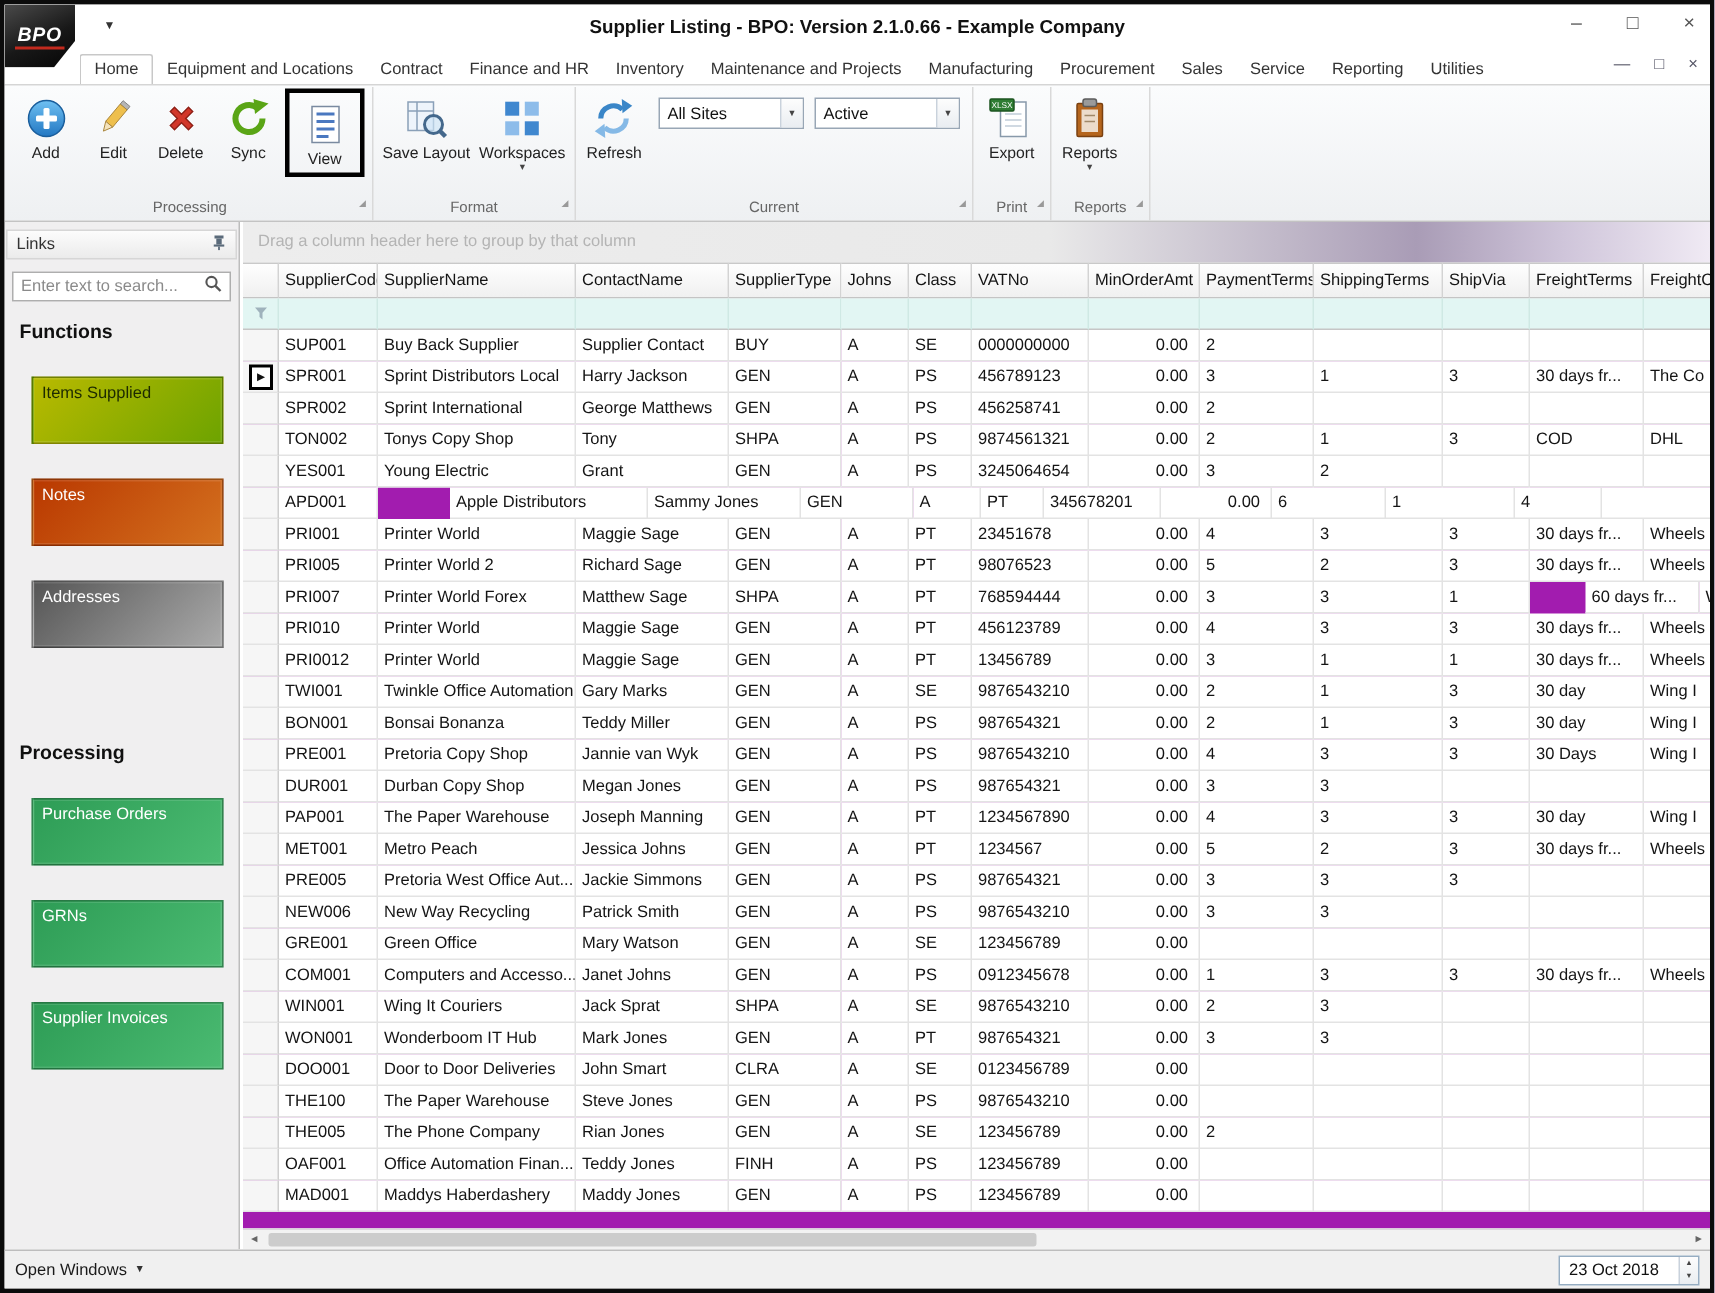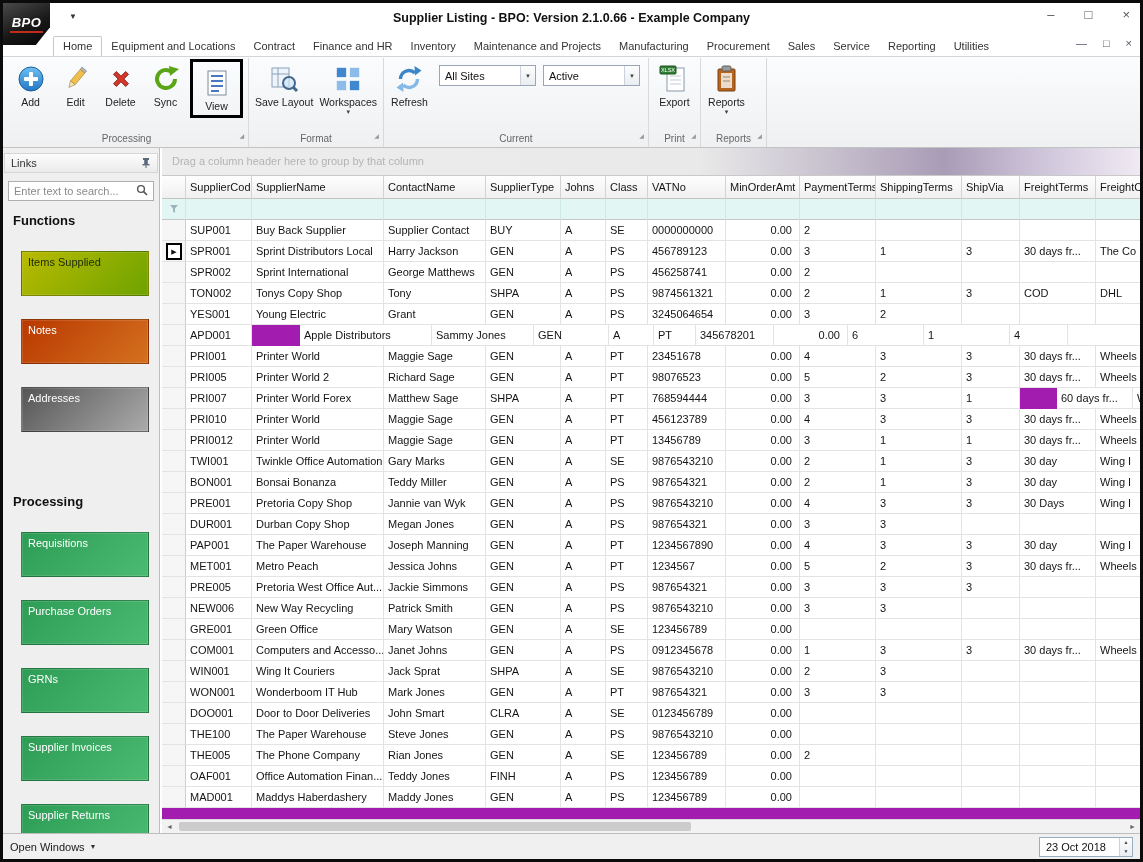--- a/index.html
+++ b/index.html
@@ -307,25 +307,23 @@
               <line x1="7.6" y1="7.6" x2="11" y2="11" stroke="#555" stroke-width="1.6"></line>
             </svg>
         </span>
       </div>
       <div class="sb-sections">
           <div class="sb-heading">Functions</div>
           <div class="sb-btn" style="background: linear-gradient(135deg, rgb(185, 186, 0), rgb(109, 163, 0)); color: rgb(29, 42, 0);">Items Supplied</div>
           <div class="sb-btn" style="background: linear-gradient(135deg, rgb(185, 56, 0), rgb(212, 113, 31)); color: rgb(255, 255, 255);">Notes</div>
           <div class="sb-btn" style="background: linear-gradient(135deg, rgb(85, 85, 85), rgb(171, 171, 171)); color: rgb(255, 255, 255);">Addresses</div>
           <div class="sb-heading">Processing</div>
-          <div class="sb-btn" style="background: linear-gradient(135deg, rgb(45, 156, 85), rgb(75, 187, 114)); color: rgb(255, 255, 255);">Requisitions</div>
           <div class="sb-btn" style="background: linear-gradient(135deg, rgb(45, 156, 85), rgb(75, 187, 114)); color: rgb(255, 255, 255);">Purchase Orders</div>
           <div class="sb-btn" style="background: linear-gradient(135deg, rgb(45, 156, 85), rgb(75, 187, 114)); color: rgb(255, 255, 255);">GRNs</div>
           <div class="sb-btn" style="background: linear-gradient(135deg, rgb(45, 156, 85), rgb(75, 187, 114)); color: rgb(255, 255, 255);">Supplier Invoices</div>
-          <div class="sb-btn" style="background: linear-gradient(135deg, rgb(45, 156, 85), rgb(75, 187, 114)); color: rgb(255, 255, 255);">Supplier Returns</div>
         </div>
     </div>
 
     <div class="gridwrap">
       <div class="groupbar">Drag a column header here to group by that column</div>
       <div class="ghead">
           <div class="hcell ind" style="width: 24px;"></div>
           <div class="hcell" style="width: 66px;">SupplierCode</div>
           <div class="hcell" style="width: 132px;">SupplierName</div>
           <div class="hcell" style="width: 102px;">ContactName</div>

